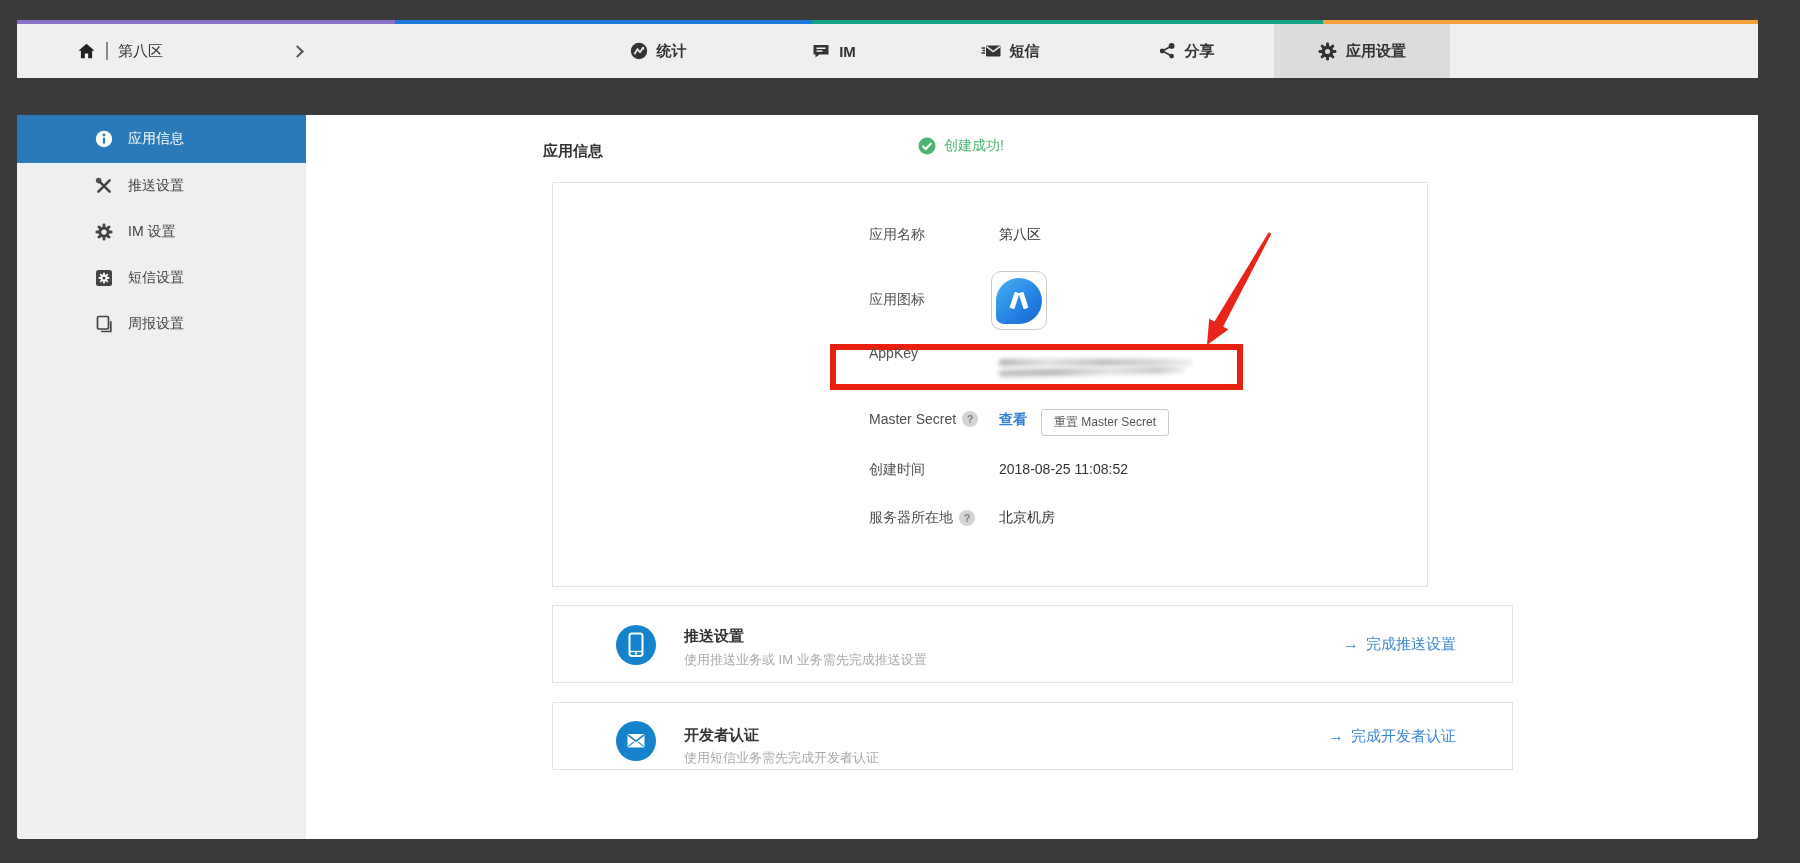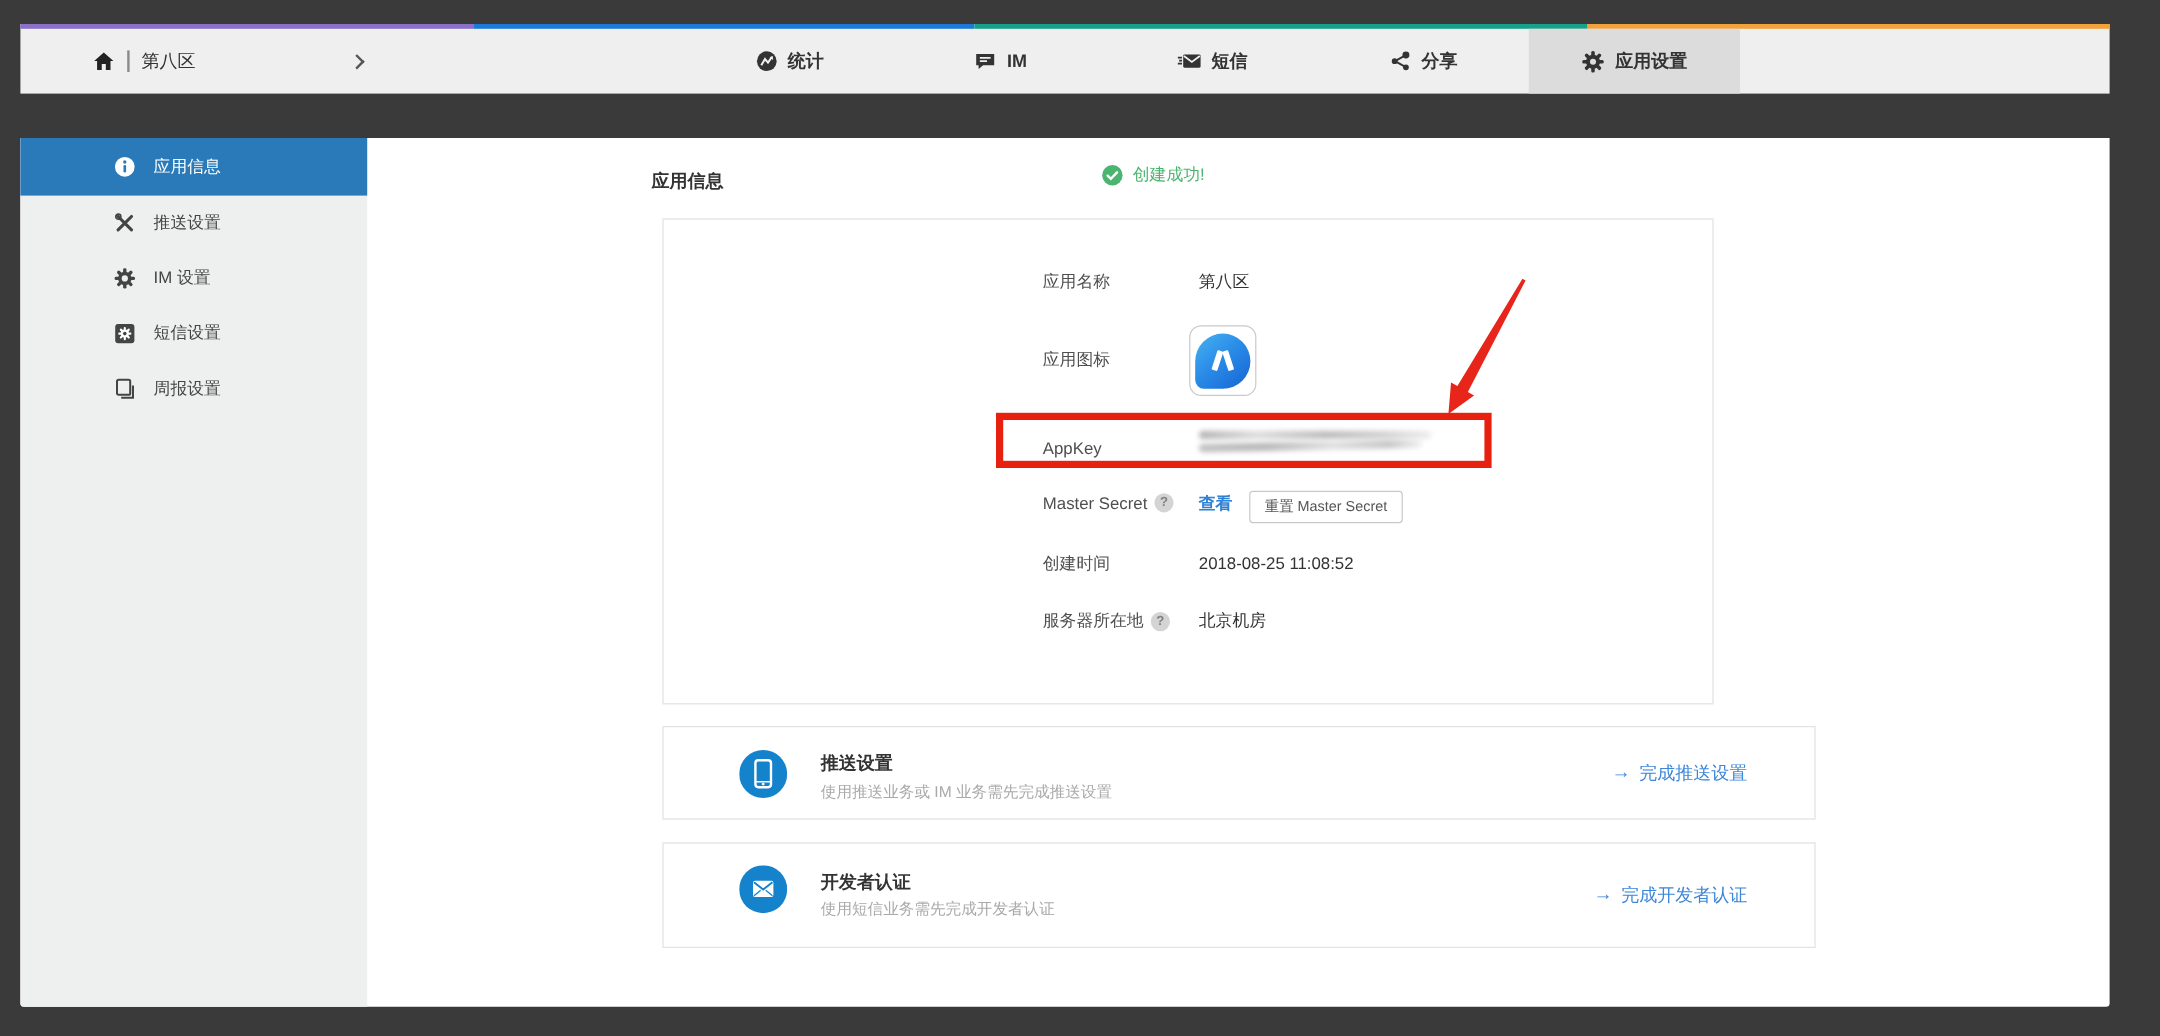--- a/index.html
+++ b/index.html
@@ -83,21 +83,21 @@
     width:46px; height:46px; background:linear-gradient(140deg,#47b2f2 0%,#2b8de8 45%,#1563d3 100%);
     border-radius:50% 50% 50% 16%; position:relative; overflow:hidden;
   }
   .glyph-bar { position:absolute; top:14px; width:5px; height:17px; background:#fff; border-radius:1px; }
   .glyph-bar.l { left:16px; transform:rotate(18deg); }
   .glyph-bar.r { left:25px; transform:rotate(-18deg); }
   .appkey-highlight {
     position:absolute; left:277px; top:161px; width:413px; height:46px;
     border:6px solid #e8200f; background:#fff; z-index:3;
   }
-  .appkey-row { top:182px; z-index:4; }
+  .appkey-row { top:162px; z-index:4; }
   .appkey-blur { position:absolute; left:446px; top:176px; width:194px; height:20px; z-index:4; }
   .blur-line {
     position:absolute; left:0; width:100%; height:7px; border-radius:4px;
     background:linear-gradient(90deg,#b5b5b5,#dedede 25%,#bdbdbd 55%,#d3d3d3 80%,#efefef);
     filter:blur(2.2px);
   }
   .blur-line.b2 { top:9px; transform:rotate(-1.2deg); width:96%;
     background:linear-gradient(90deg,#c2c2c2,#b8b8b8 30%,#e0e0e0 60%,#c6c6c6 85%,#f1f1f1); }
   .view-link { color:#2f81d6; font-weight:bold; font-size:14px; text-decoration:none; cursor:pointer; }
   .reset-btn {
@@ -106,21 +106,21 @@
     font-size:12px; color:#555; cursor:pointer;
     font-family:"Liberation Sans","DejaVu Sans",sans-serif;
   }
   
   .red-arrow { position:absolute; left:1150px; top:210px; z-index:5; pointer-events:none; }
   
   .setup-card {
     position:absolute; left:246px; width:961px; height:78px;
     background:#fff; border:1px solid #e2e2e2;
   }
-  .sc-1 { top:490px; } .sc-2 { top:587px; height:88px; }
+  .sc-1 { top:490px; } .sc-2 { top:587px; height:68px; }
   .sc-icon { position:absolute; left:63px; top:19px; }
   .sc-title { position:absolute; left:131px; top:21px; font-size:15px; font-weight:bold; color:#333; }
   .sc-desc  { position:absolute; left:131px; top:45px; font-size:13px; color:#a9a9a9; }
   .sc-link {
     position:absolute; right:56px; top:0; bottom:0; display:flex; align-items:center; gap:7px;
     font-size:15px; color:#3c86d8; text-decoration:none; cursor:pointer;
   }
   .arrow-glyph { font-size:16px; color:#3c86d8; }
 </style>
 </head>

